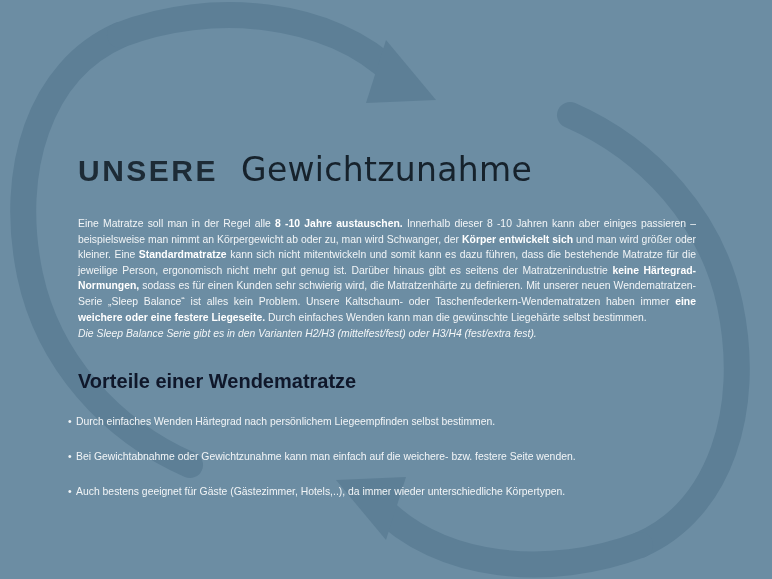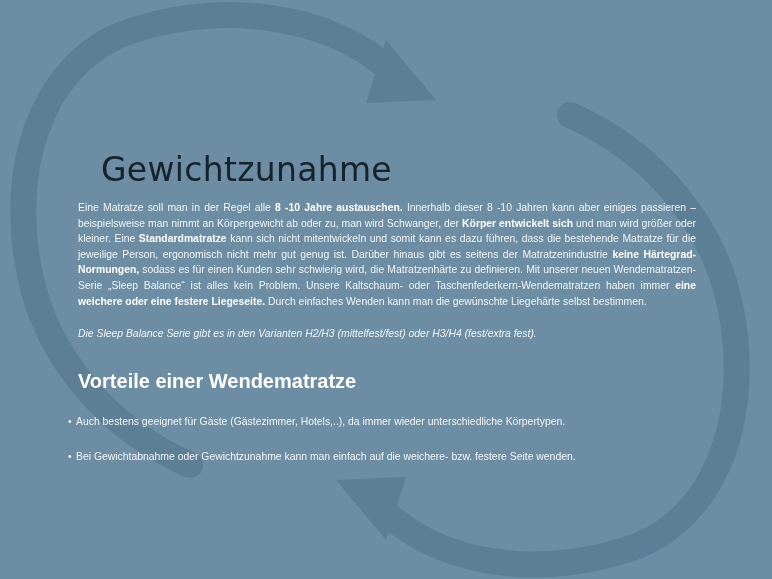--- a/index.html
+++ b/index.html
@@ -53,21 +53,21 @@
     font-family: "DejaVu Sans", sans-serif;
     font-weight: normal;
     font-size: 33px;
     color: #16222c;
     margin-left: 23px;
     letter-spacing: 0.3px;
   }
   .body-copy {
     position: absolute;
     left: 78px;
-    top: 200px;
+    top: 216px;
     width: 618px;
     font-size: 10.4px;
     line-height: 15.6px;
     color: #f2f5f7;
     text-align: justify;
   }
   .body-copy b {
     font-weight: bold;
     color: #ffffff;
   }
@@ -80,21 +80,21 @@
     line-height: 15.6px;
     color: #f2f5f7;
     font-style: italic;
   }
   .subtitle {
     position: absolute;
     left: 78px;
     top: 370px;
     font-size: 20px;
     font-weight: bold;
-    color: #ffffff;
+    color: #0f172a;
   }
   .bullets {
     position: absolute;
     left: 68px;
     top: 414px;
     width: 640px;
     list-style: none;
     margin: 0;
     padding: 0;
   }
@@ -124,28 +124,30 @@
     <polygon points="386,40 436,100 366,103" fill="#5d7f96"></polygon>
 
     <path d="M 640 545 C 720 510, 752 410, 730 305 C 712 220, 650 150, 570 115" fill="none" stroke="#5d7f96" stroke-width="26" stroke-linecap="round"></path>
     <path d="M 640 545 C 550 579, 440 570, 378 505" fill="none" stroke="#5d7f96" stroke-width="26" stroke-linecap="round"></path>
     <polygon points="386,540 336,480 406,477" fill="#5d7f96"></polygon>
   </svg>
 
   <div class="content">
 
     <div class="title-row">
+      <span class="title-unsere">UNSERE</span>
       <span class="title-wende">Gewichtzunahme</span>
     </div>
 
     <div class="body-copy"><span>Eine Matratze soll man in der Regel alle </span><b>8 -10 Jahre austauschen.</b><span> Innerhalb dieser 8 -10 Jahren kann aber einiges passieren – beispielsweise man nimmt an Körpergewicht ab oder zu, man wird Schwanger, der </span><b>Körper entwickelt sich</b><span> und man wird größer oder kleiner. Eine </span><b>Standardmatratze</b><span> kann sich nicht mitentwickeln und somit kann es dazu führen, dass die bestehende Matratze für die jeweilige Person, ergonomisch nicht mehr gut genug ist. Darüber hinaus gibt es seitens der Matratzenindustrie </span><b>keine Härtegrad-Normungen,</b><span> sodass es für einen Kunden sehr schwierig wird, die Matratzenhärte zu definieren. Mit unserer neuen Wendematratzen-Serie „Sleep Balance“ ist alles kein Problem. Unsere Kaltschaum- oder Taschenfederkern-Wendematratzen haben immer </span><b>eine weichere oder eine festere Liegeseite.</b><span> Durch einfaches Wenden kann man die gewünschte Liegehärte selbst bestimmen.</span></div>
 
     <div class="variants">Die Sleep Balance Serie gibt es in den Varianten H2/H3 (mittelfest/fest) oder H3/H4 (fest/extra fest).</div>
 
     <div class="subtitle">Vorteile einer Wendematratze</div>
 
     <ul class="bullets">
+        <li><span class="dot">•</span><span>Durch einfaches Wenden Härtegrad nach persönlichem Liegeempfinden selbst bestimmen.</span></li>
+        <li><span class="dot">•</span><span>Bei Gewichtabnahme oder Gewichtzunahme kann man einfach auf die weichere- bzw. festere Seite wenden.</span></li>
         <li><span class="dot">•</span><span>Auch bestens geeignet für Gäste (Gästezimmer, Hotels,..), da immer wieder unterschiedliche Körpertypen.</span></li>
-        <li><span class="dot">•</span><span>Bei Gewichtabnahme oder Gewichtzunahme kann man einfach auf die weichere- bzw. festere Seite wenden.</span></li>
       </ul>
 
   </div>
 </div>
 
 </body></html>

